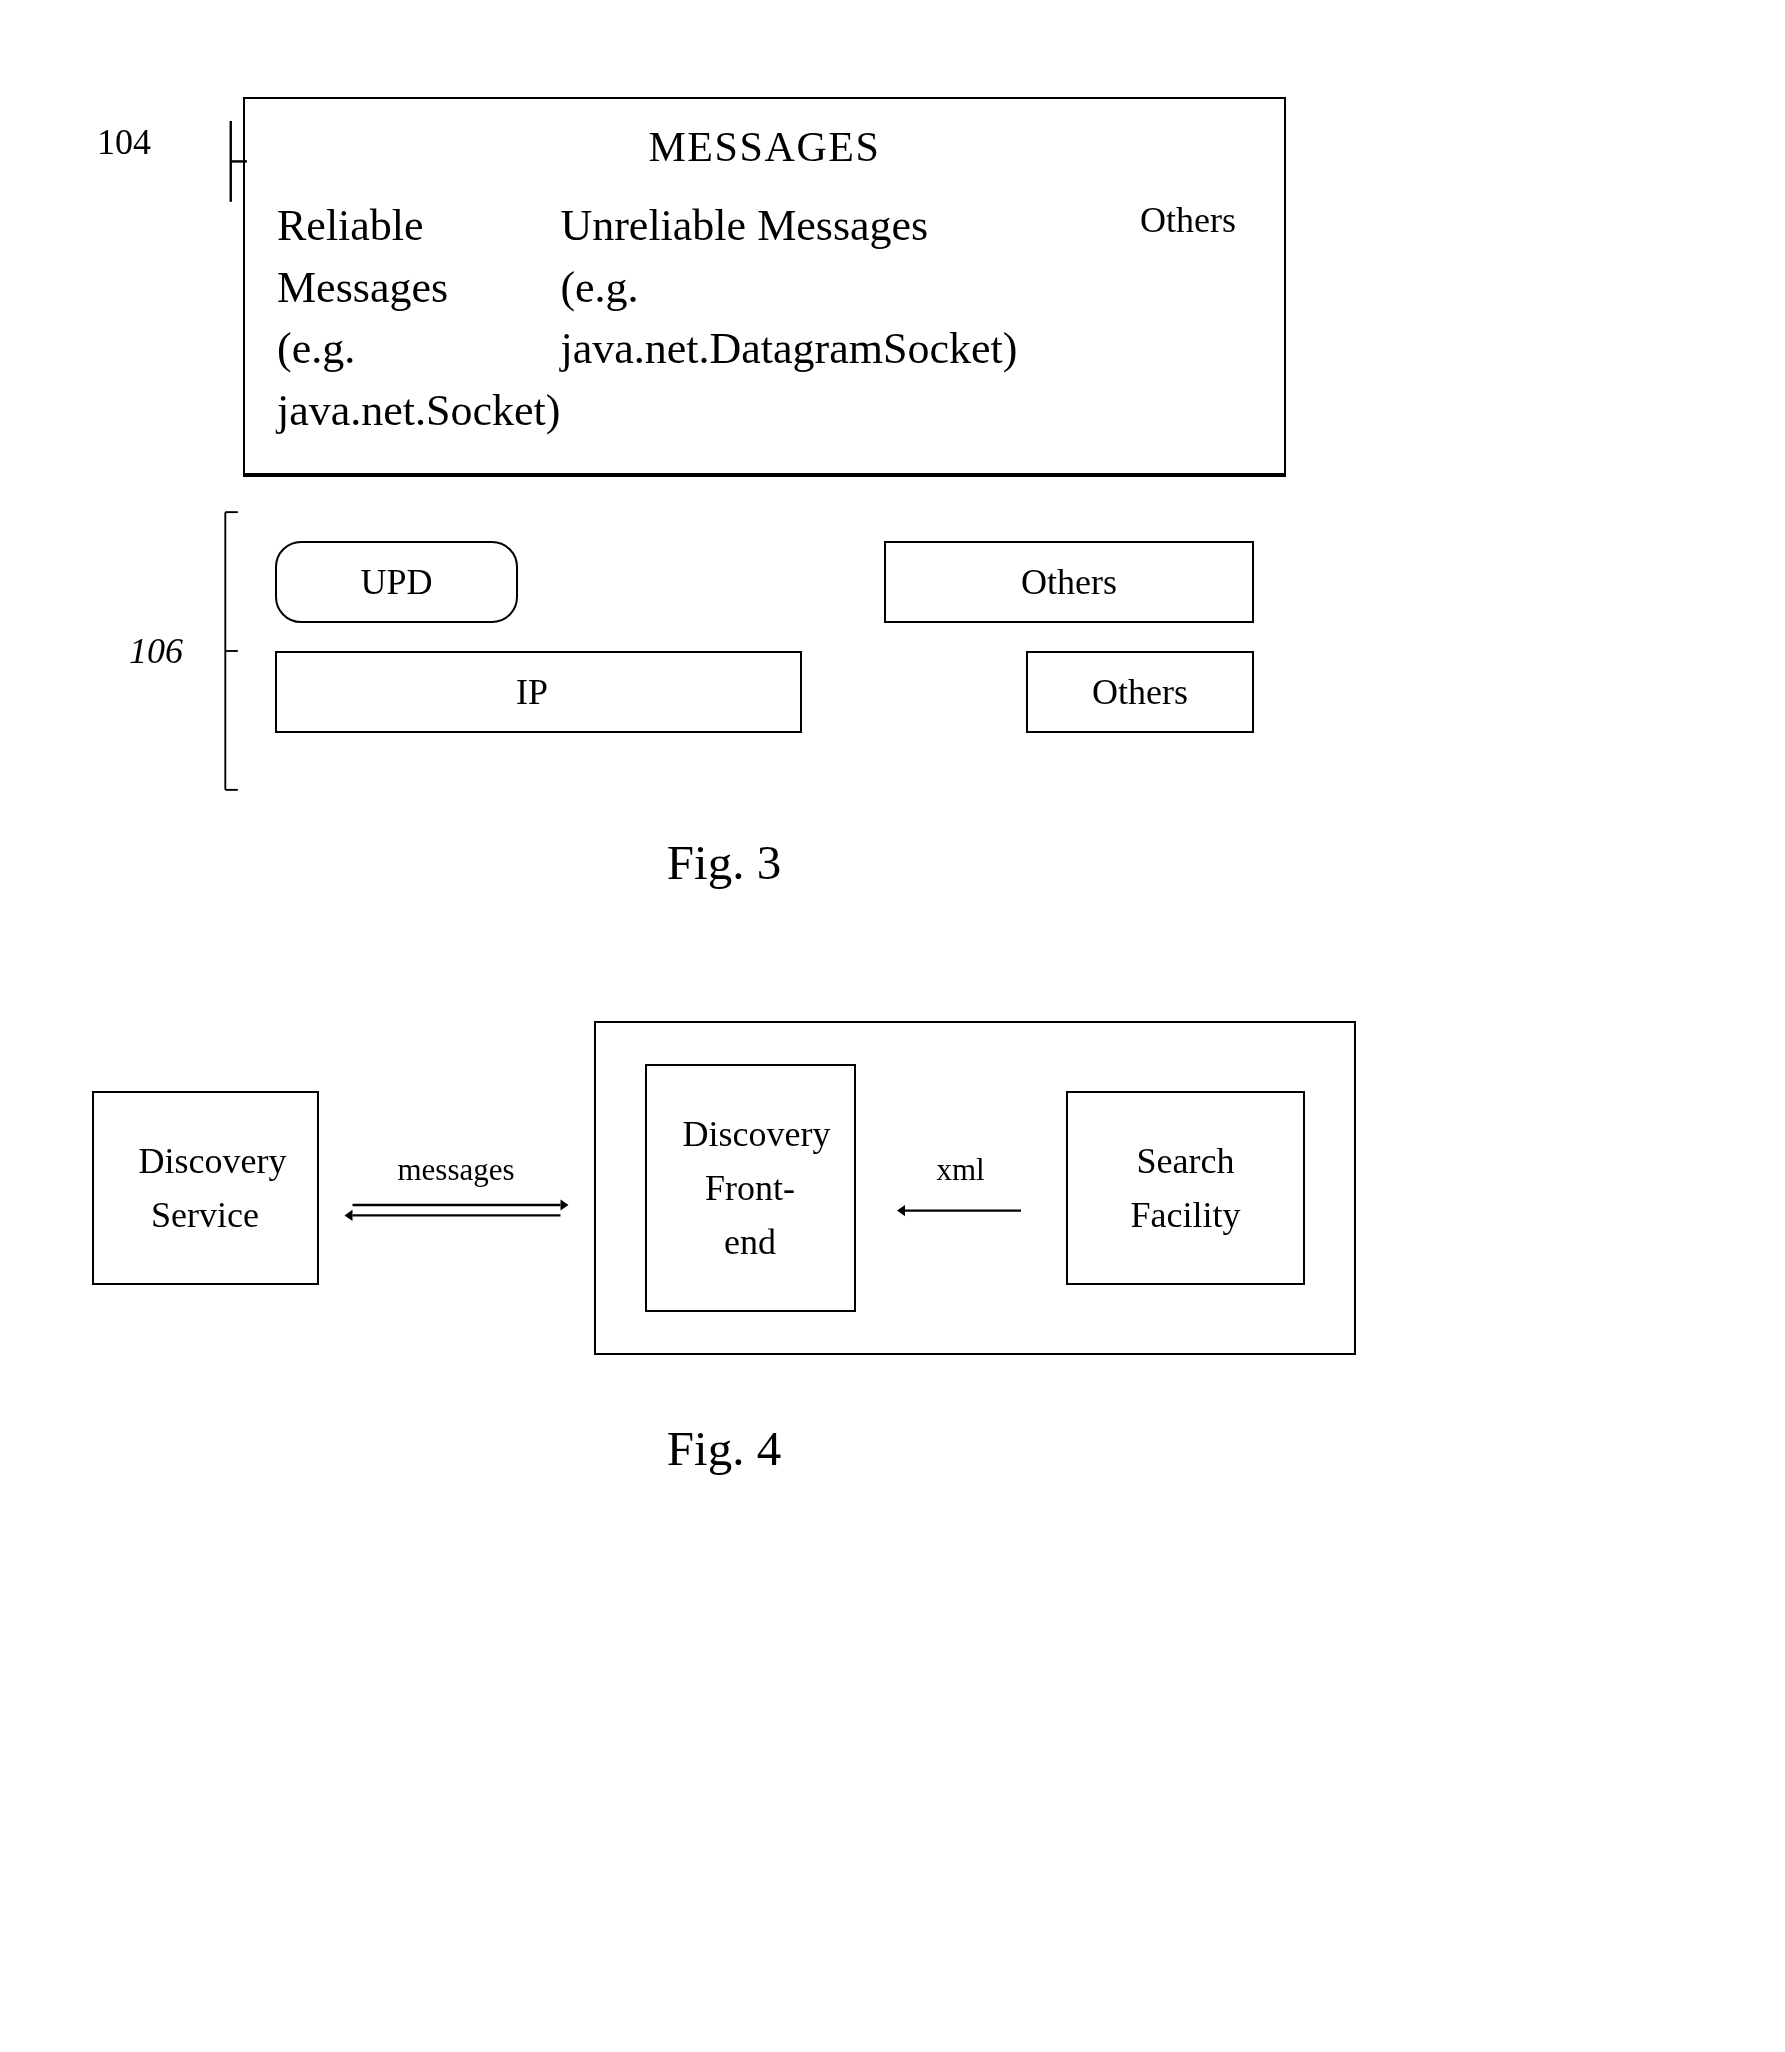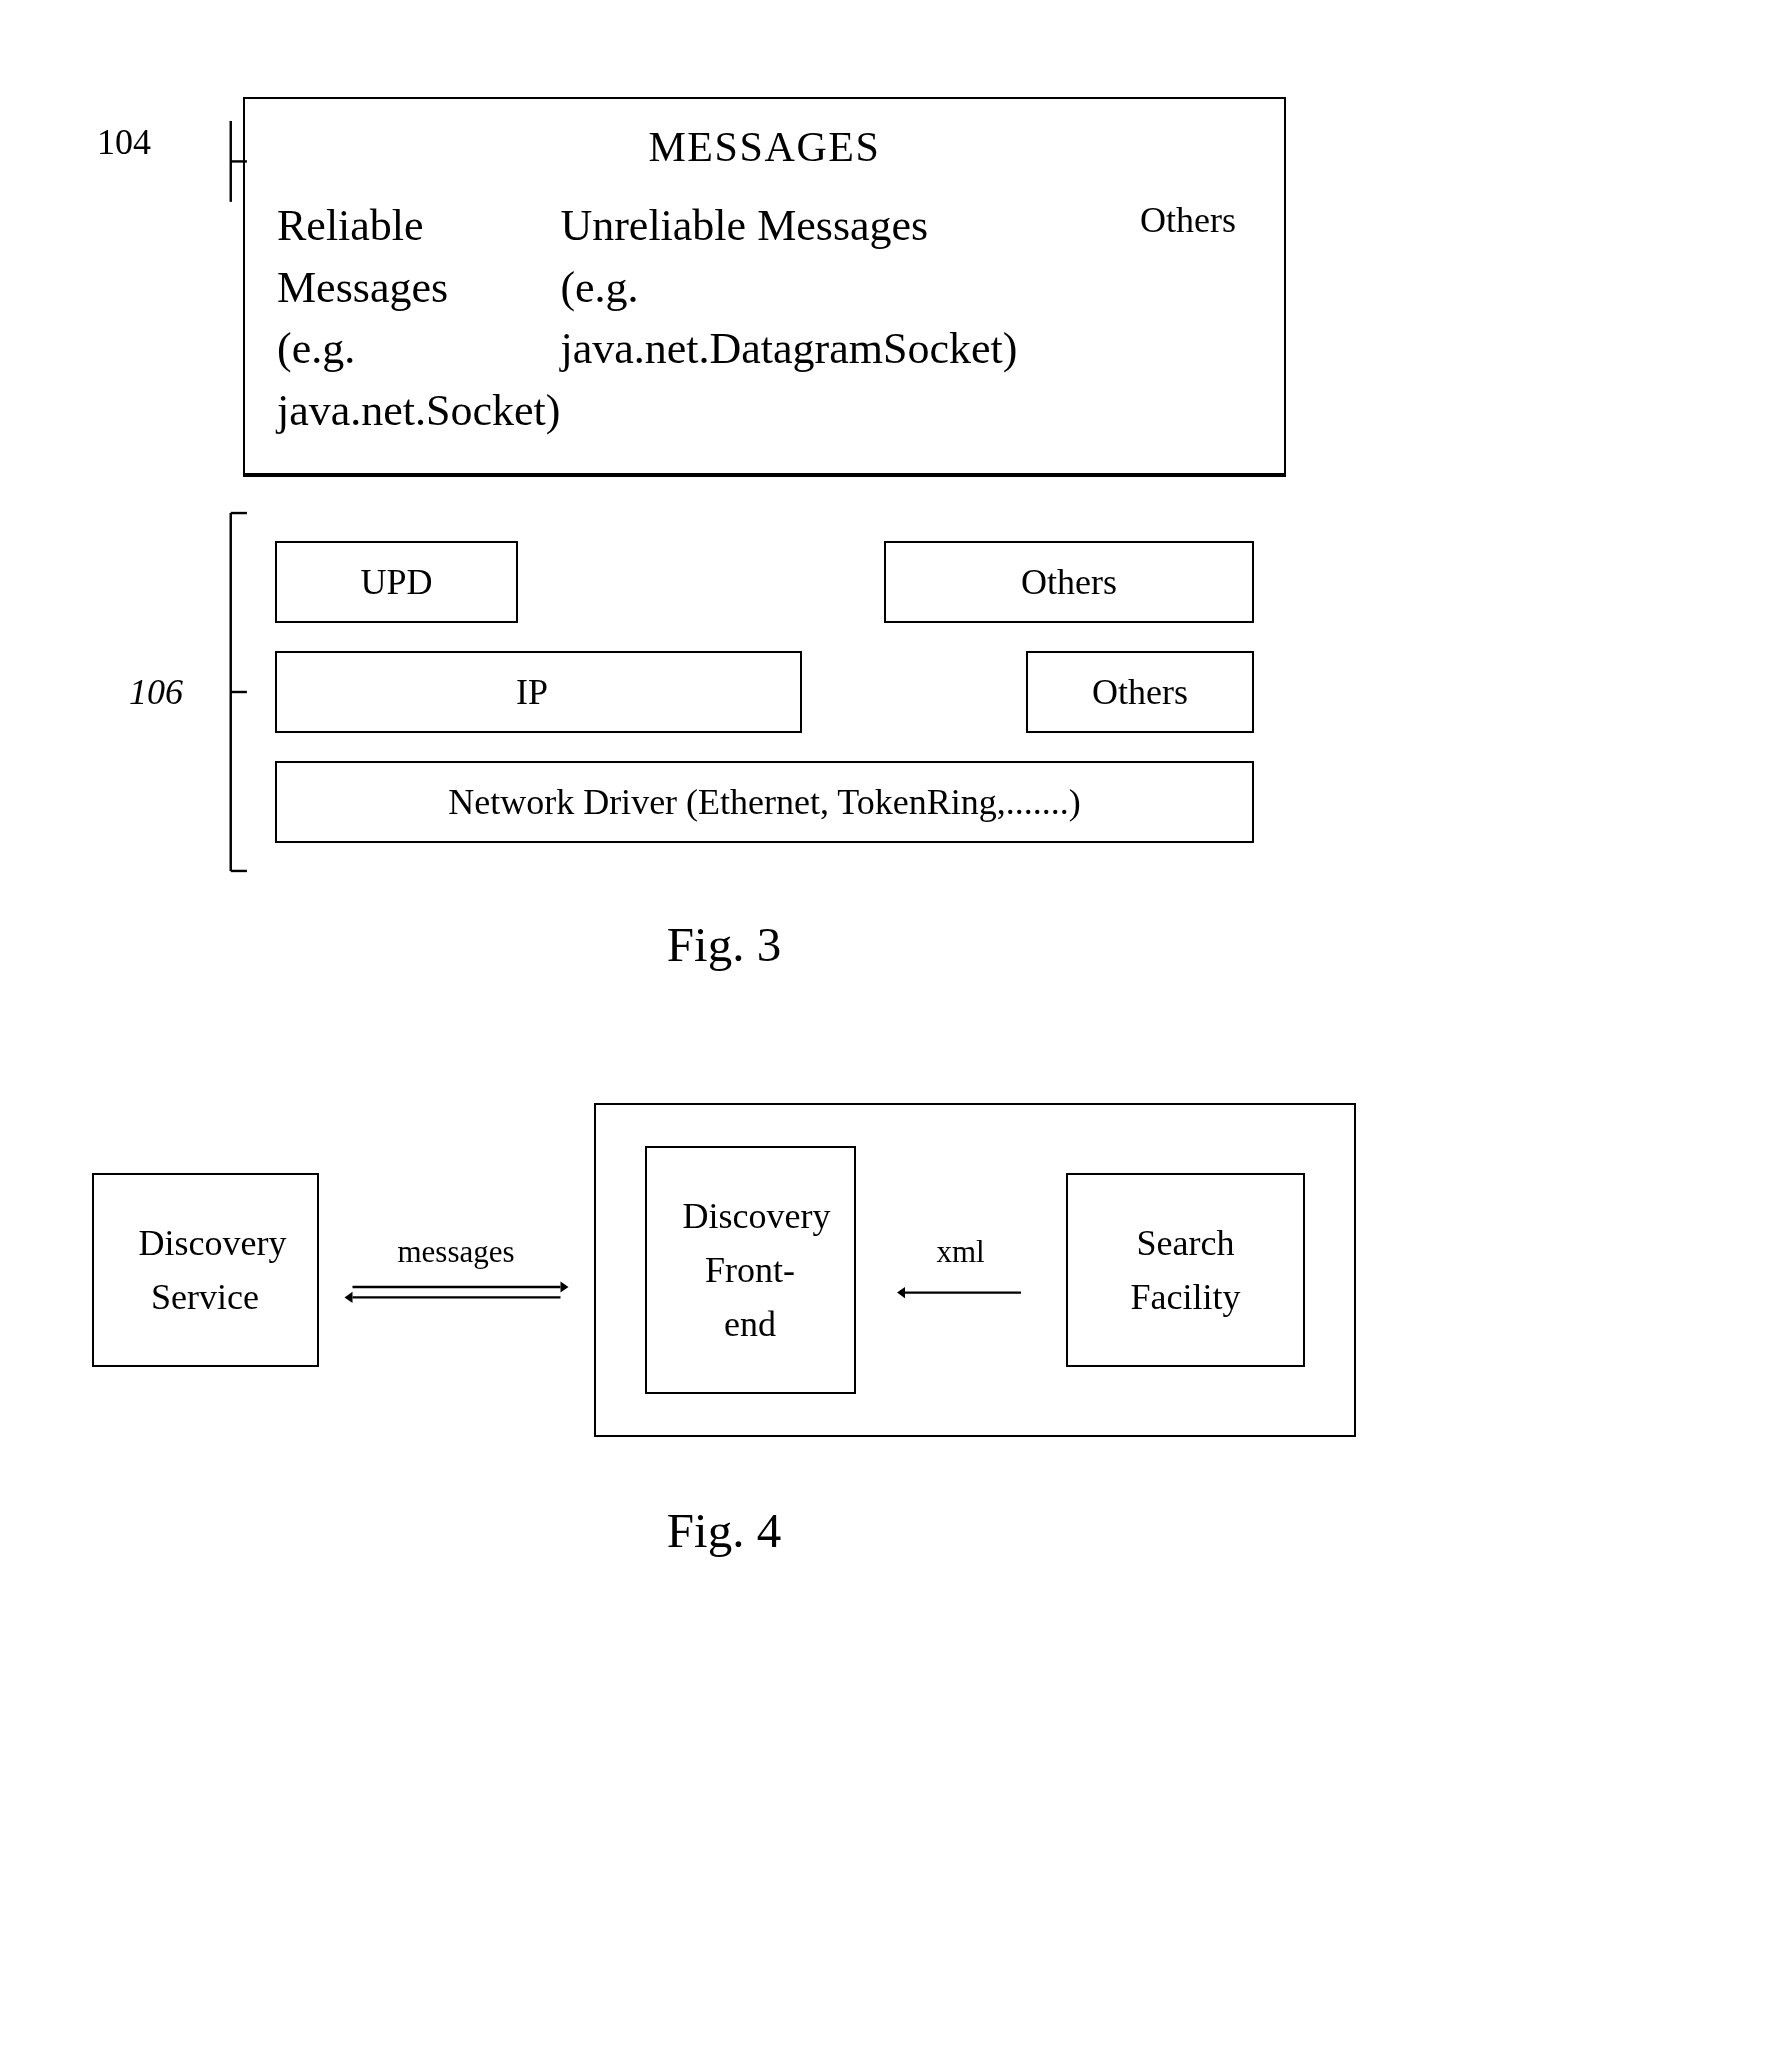--- a/index.html
+++ b/index.html
@@ -112,20 +112,21 @@
       padding: 18px 24px;
       font-size: 36px;
     }
 
     .net-box-tcp {
       width: 227px;
     }
 
     .net-box-upd {
       width: 227px;
+      border-radius: 26px;
     }
 
     .net-box-others-sm {
       flex: 1;
     }
 
     .net-box-ip {
       width: 486px;
       padding-left: 11px;
     }
@@ -255,25 +256,20 @@
         <div class="network-row" style="display:flex; gap:24px; margin-bottom:28px;">
           <div class="net-box net-box-ip" style="width:527px;">
             <span>IP</span>
           </div>
           <div style="flex:1;"></div>
           <div class="net-box net-box-others-lg" style="width:324px; text-align:center;">
             <span>Others</span>
           </div>
         </div>
 
-        <div class="network-row" style="display:flex; margin-bottom:0;">
-          <div class="net-box net-box-full" style="width:100%; text-align:center;">
-            <span>Network Driver (Ethernet, TokenRing,.......)</span>
-          </div>
-        </div>
 
       </div>
     </div>
 
     <div class="fig-label" style="font-size:49px; margin-top:41px;">Fig. 3</div>
 
   </div>
 
   <div class="fig4-section" style="margin-top: 130px;">
 

